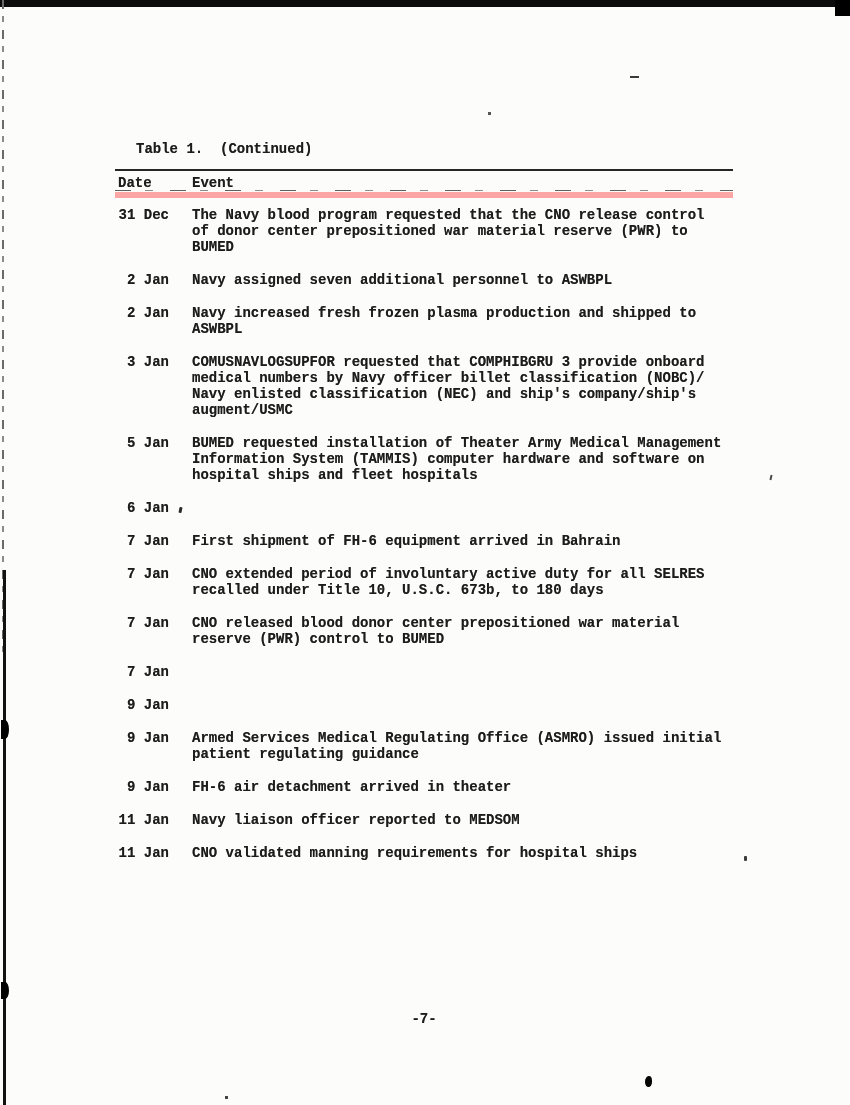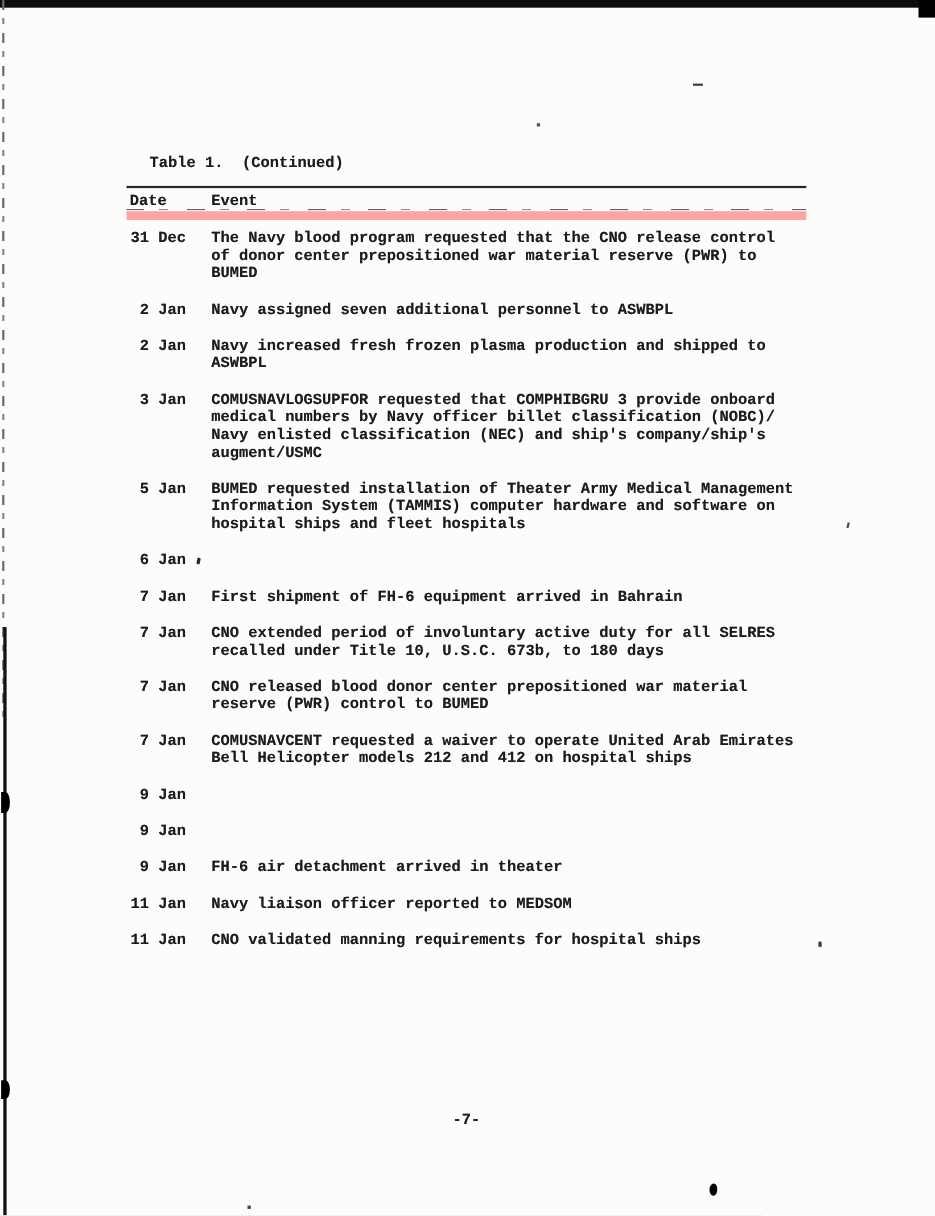--- a/index.html
+++ b/index.html
@@ -37,21 +37,21 @@
   .content {
     position: absolute; left: 115px; top: 141px; width: 618px;
     font-size: 14px; line-height: 16px; font-weight: bold;
     text-shadow: 0 0 0.5px rgba(20,20,20,0.55);
   }
   .doc-title { white-space: pre; margin: 0 0 12px 21px; }
 
   .thead {
     position: relative;
     border-top: 2px solid #262626;
-    border-bottom: 8px solid #fca5a5;
+    border-bottom: 6px solid #fca5a5;
     padding: 4px 0 1px 0;
   }
   .thead-row { display: flex; }
   .thead .dashed-underline {
     position: absolute; left: 0; right: 0; bottom: 1px; height: 1px;
     background: repeating-linear-gradient(to right, #5f5f5f 0 16px, transparent 16px 30px, #8c8c8c 30px 38px, transparent 38px 55px);
   }
   .th-date { width: 51px; margin-left: 3px; text-align: left; }
   .th-event { width: 534px; margin-left: 23px; text-align: left; padding-right: 34px; box-sizing: border-box; }
 
@@ -128,27 +128,27 @@
         <div class="trow">
           <div class="dcell">7 Jan</div>
           <div class="ecell"><span>CNO extended period of involuntary active duty for all SELRES recalled under Title 10, U.S.C. 673b, to 180 days</span></div>
         </div>
         <div class="trow">
           <div class="dcell">7 Jan</div>
           <div class="ecell"><span>CNO released blood donor center prepositioned war material reserve (PWR) control to BUMED</span></div>
         </div>
         <div class="trow">
           <div class="dcell">7 Jan</div>
-          <div class="ecell"><span>COMUSNAVCENT requested a waiver to operate United Arab Emirates Bell Helicopter models 212 and 412 on hospital ships</span></div>
         </div>
         <div class="trow">
           <div class="dcell">9 Jan</div>
         </div>
         <div class="trow">
           <div class="dcell">9 Jan</div>
+          <div class="ecell"><span>Armed Services Medical Regulating Office (ASMRO) issued initial patient regulating guidance</span></div>
         </div>
         <div class="trow">
           <div class="dcell">9 Jan</div>
           <div class="ecell"><span>FH-6 air detachment arrived in theater</span></div>
         </div>
         <div class="trow">
           <div class="dcell">11 Jan</div>
           <div class="ecell"><span>Navy liaison officer reported to MEDSOM</span></div>
         </div>
         <div class="trow">

